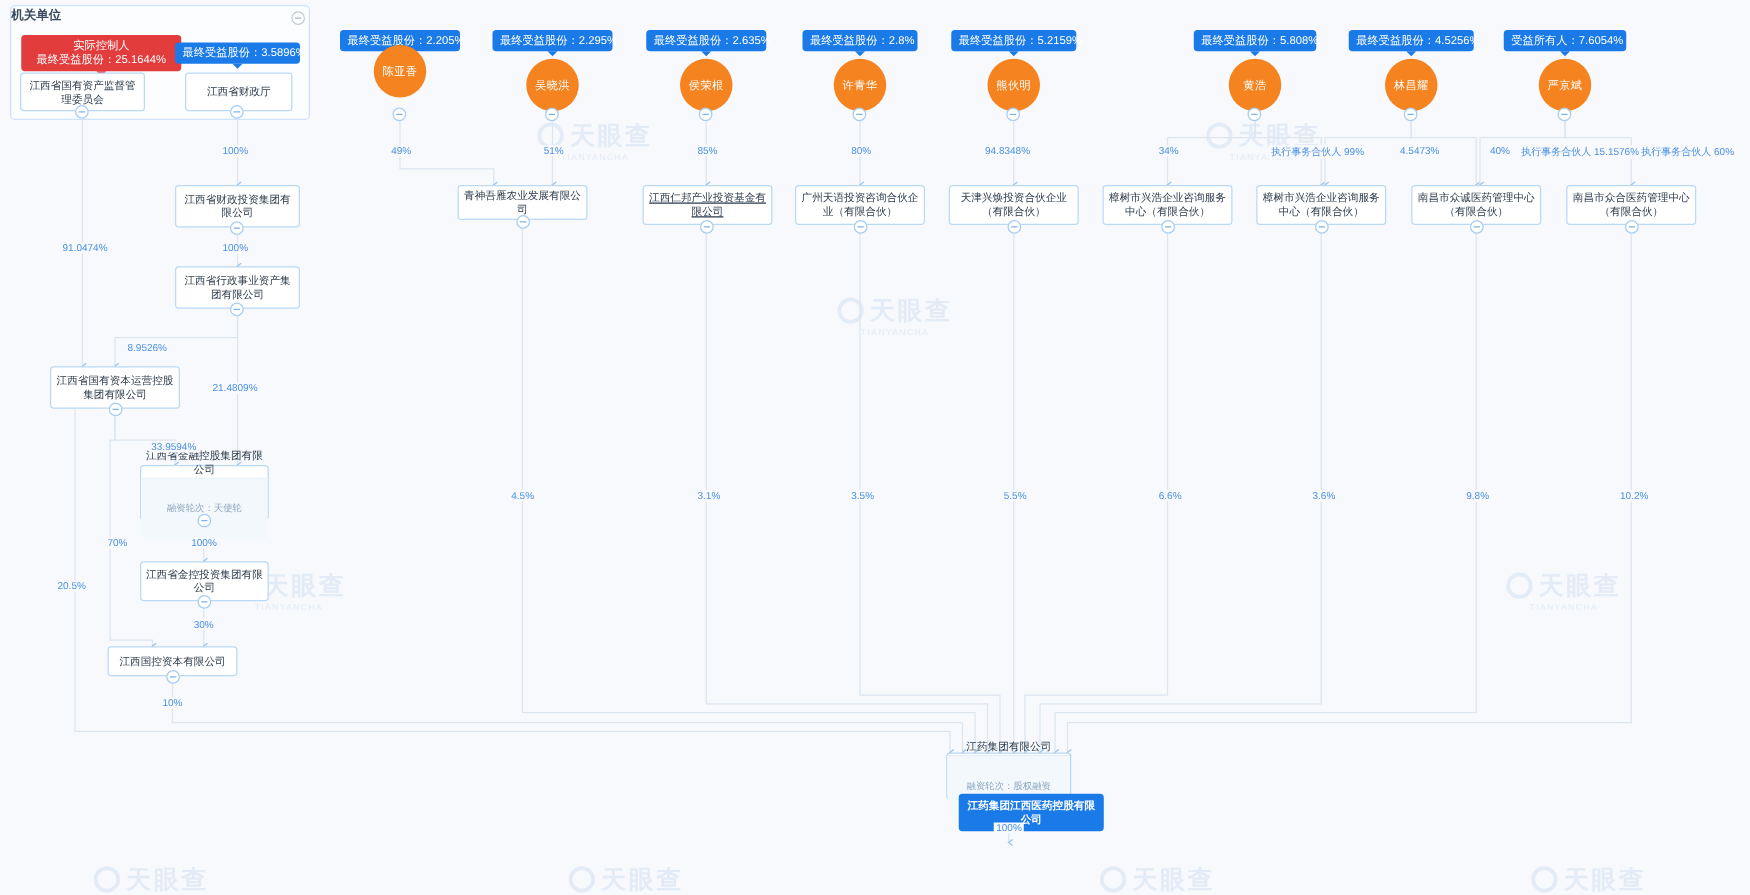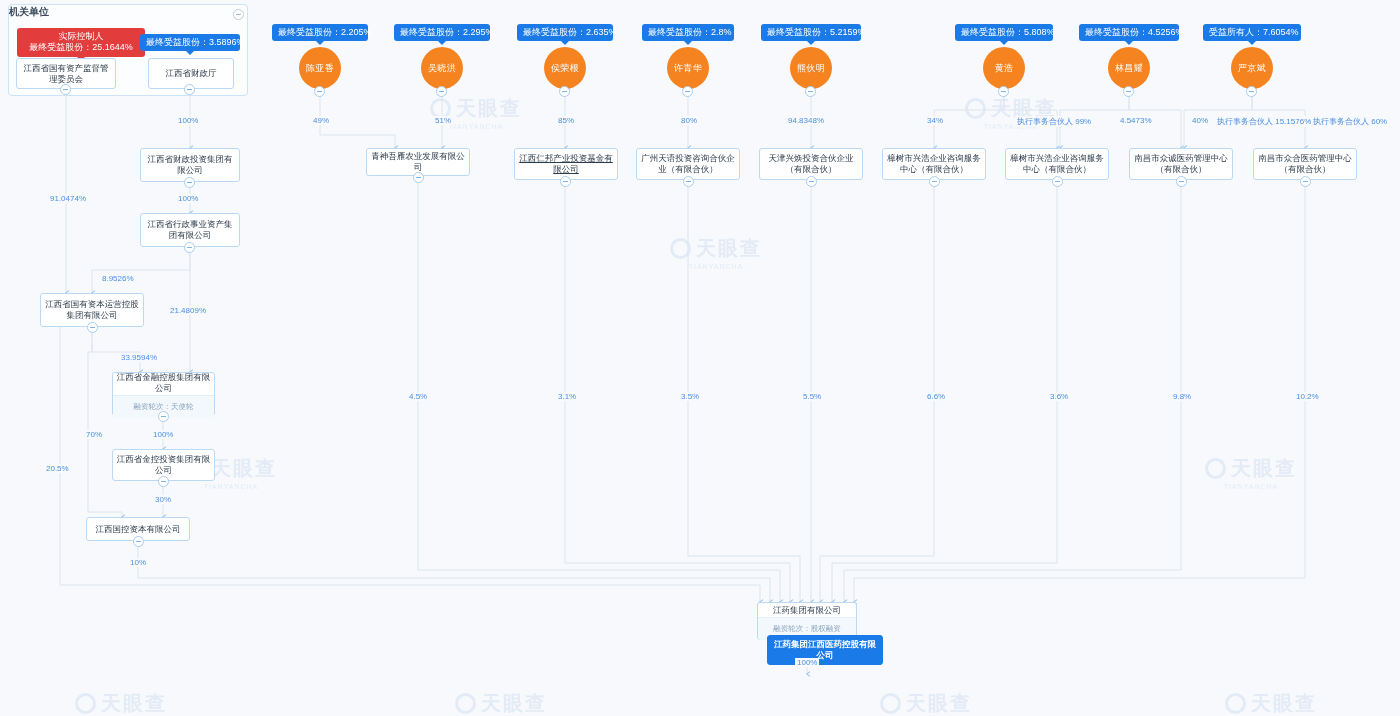--- a/index.html
+++ b/index.html
@@ -110,21 +110,21 @@
   }
   .node .nm { display: block; width: 100%; }
   .node .fin {
     display: block;
     width: calc(100% + 6px);
     margin: 2px -3px -2px;
     border-top: 1px solid #e3eef9;
     background: #f3f8fd;
     color: #8aa4bd;
     font-size: 7.5px;
-    padding: 6px 2px;
+    padding: 19px 2px;
     border-radius: 0 0 3px 3px;
   }
   .node.target {
     background: #1a7ae8;
     border-color: #1a7ae8;
     color: #fff;
     font-weight: bold;
   }
 
   
@@ -307,21 +307,21 @@
   <div class="node" style="left:16px;top:58px;width:100px;height:31px;">
     <span class="nm">江西省国有资产监督管理委员会</span>
   </div>
   <div class="toggle" style="left:60px;top:84px;"></div>
 
   <div class="node" style="left:148px;top:58px;width:86px;height:31px;">
     <span class="nm">江西省财政厅</span>
   </div>
   <div class="toggle" style="left:184px;top:84px;"></div>
 
-  <div class="person" style="left:299px;top:47px;font-family:Liberation Serif, serif;">
+  <div class="person" style="left:299px;top:36px;font-family:Liberation Serif, serif;">
     <span>陈亚香</span>
   </div>
   <div class="toggle" style="left:314px;top:86px;"></div>
 
   <div class="person" style="left:421px;top:47px;">
     <span>吴晓洪</span>
   </div>
   <div class="toggle" style="left:436px;top:86px;"></div>
 
   <div class="person" style="left:544px;top:47px;">

